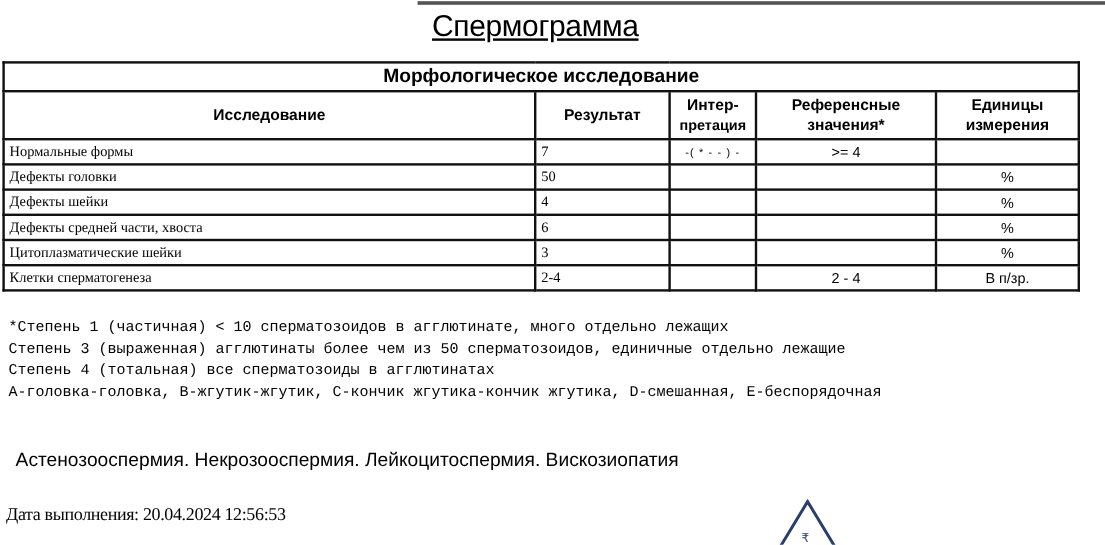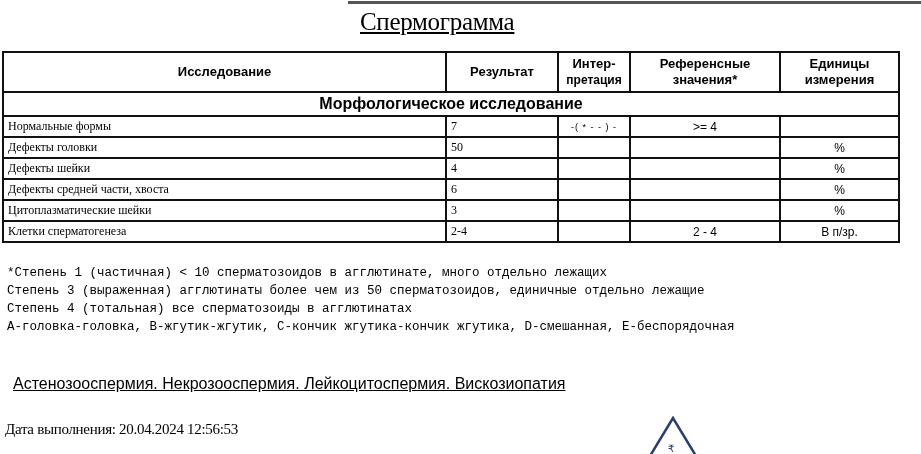--- a/index.html
+++ b/index.html
@@ -1,66 +1,66 @@
 <!DOCTYPE html>
 <html><head>
 <meta charset="utf-8">
 <style>
   html, body { margin: 0; padding: 0; background: #ffffff; }
   body { width: 921px; height: 454px; position: relative; overflow: hidden; color: #000; }
   .topline { position: absolute; left: 348px; top: 1px; width: 573px; height: 3px; background: #555; }
-  .title { position: absolute; left: 360px; top: 8px; font-family: Liberation Serif, serif; font-size: 25px; text-decoration: underline; letter-spacing: -0.3px; }
+  .title { position: absolute; left: 360px; top: 8px; font-family: Liberation Sans, sans-serif; font-size: 25px; text-decoration: underline; letter-spacing: -0.3px; }
   table.main { position: absolute; left: 2px; top: 51px; border-collapse: collapse; font-family: "Liberation Sans", sans-serif; }
   table.main td, table.main th { border: 2px solid #111; padding: 0; }
   th { font-weight: bold; font-size: 13px; text-align: center; line-height: 16px; height: 38px; }
   td.sect { font-weight: bold; font-size: 16px; text-align: center; height: 22px; border-right: 2px solid #111; }
   td.cell { height: 19px; font-size: 12px; }
   td.name { padding-left: 4px !important; font-family: Liberation Serif, serif; }
   td.res { padding-left: 4px !important; font-family: "Liberation Serif", serif; font-size: 12px; }
   td.interp { text-align: center; font-family: "Liberation Sans", sans-serif; font-size: 9px; letter-spacing: 1px; }
   td.ref { text-align: center; }
   td.unit { text-align: center; }
   .notes { position: absolute; left: 7px; top: 264px; font-family: Liberation Mono, monospace; font-size: 12.5px; line-height: 18px; }
-  .conclusion { position: absolute; left: 13px; top: 375px; font-family: "Liberation Sans", sans-serif; font-size: 16px; text-decoration: underline; }
+  .conclusion { position: absolute; left: 13px; top: 375px; font-family: "Liberation Sans", sans-serif; font-size: 16px; }
   .date { position: absolute; left: 5px; top: 421px; font-family: "Liberation Serif", serif; font-size: 15px; letter-spacing: -0.3px; }
   .stamp { position: absolute; left: 648px; top: 416px; width: 50px; height: 40px; }
 </style>
 </head>
 <body>
 
 <div class="topline"></div>
 <div class="title">Спермограмма</div>
 
 <table class="main">
   <colgroup>
     <col style="width:443px">
     <col style="width:112px">
     <col style="width:72px">
     <col style="width:150px">
     <col style="width:119px">
   </colgroup>
   <tbody>
       <tr>
+    <td colspan="5" class="sect">Морфологическое исследование</td>
+  </tr>
+  <tr>
     <th>Исследование</th>
     <th>Результат</th>
     <th>
       <div>Интер-</div>
       <div style="font-size:12px">претация</div>
     </th>
     <th>
       <div>Референсные</div>
       <div>значения*</div>
     </th>
     <th>
       <div>Единицы</div>
       <div>измерения</div>
     </th>
-  </tr>
-  <tr>
-    <td colspan="5" class="sect">Морфологическое исследование</td>
   </tr>
   <tr>
     <td class="cell name">Нормальные формы</td>
     <td class="cell res">7</td>
     <td class="cell interp">-( * - - ) -</td>
     <td class="cell ref">&gt;= 4</td>
     <td class="cell unit"></td>
   </tr>
   <tr>
     <td class="cell name">Дефекты головки</td>

